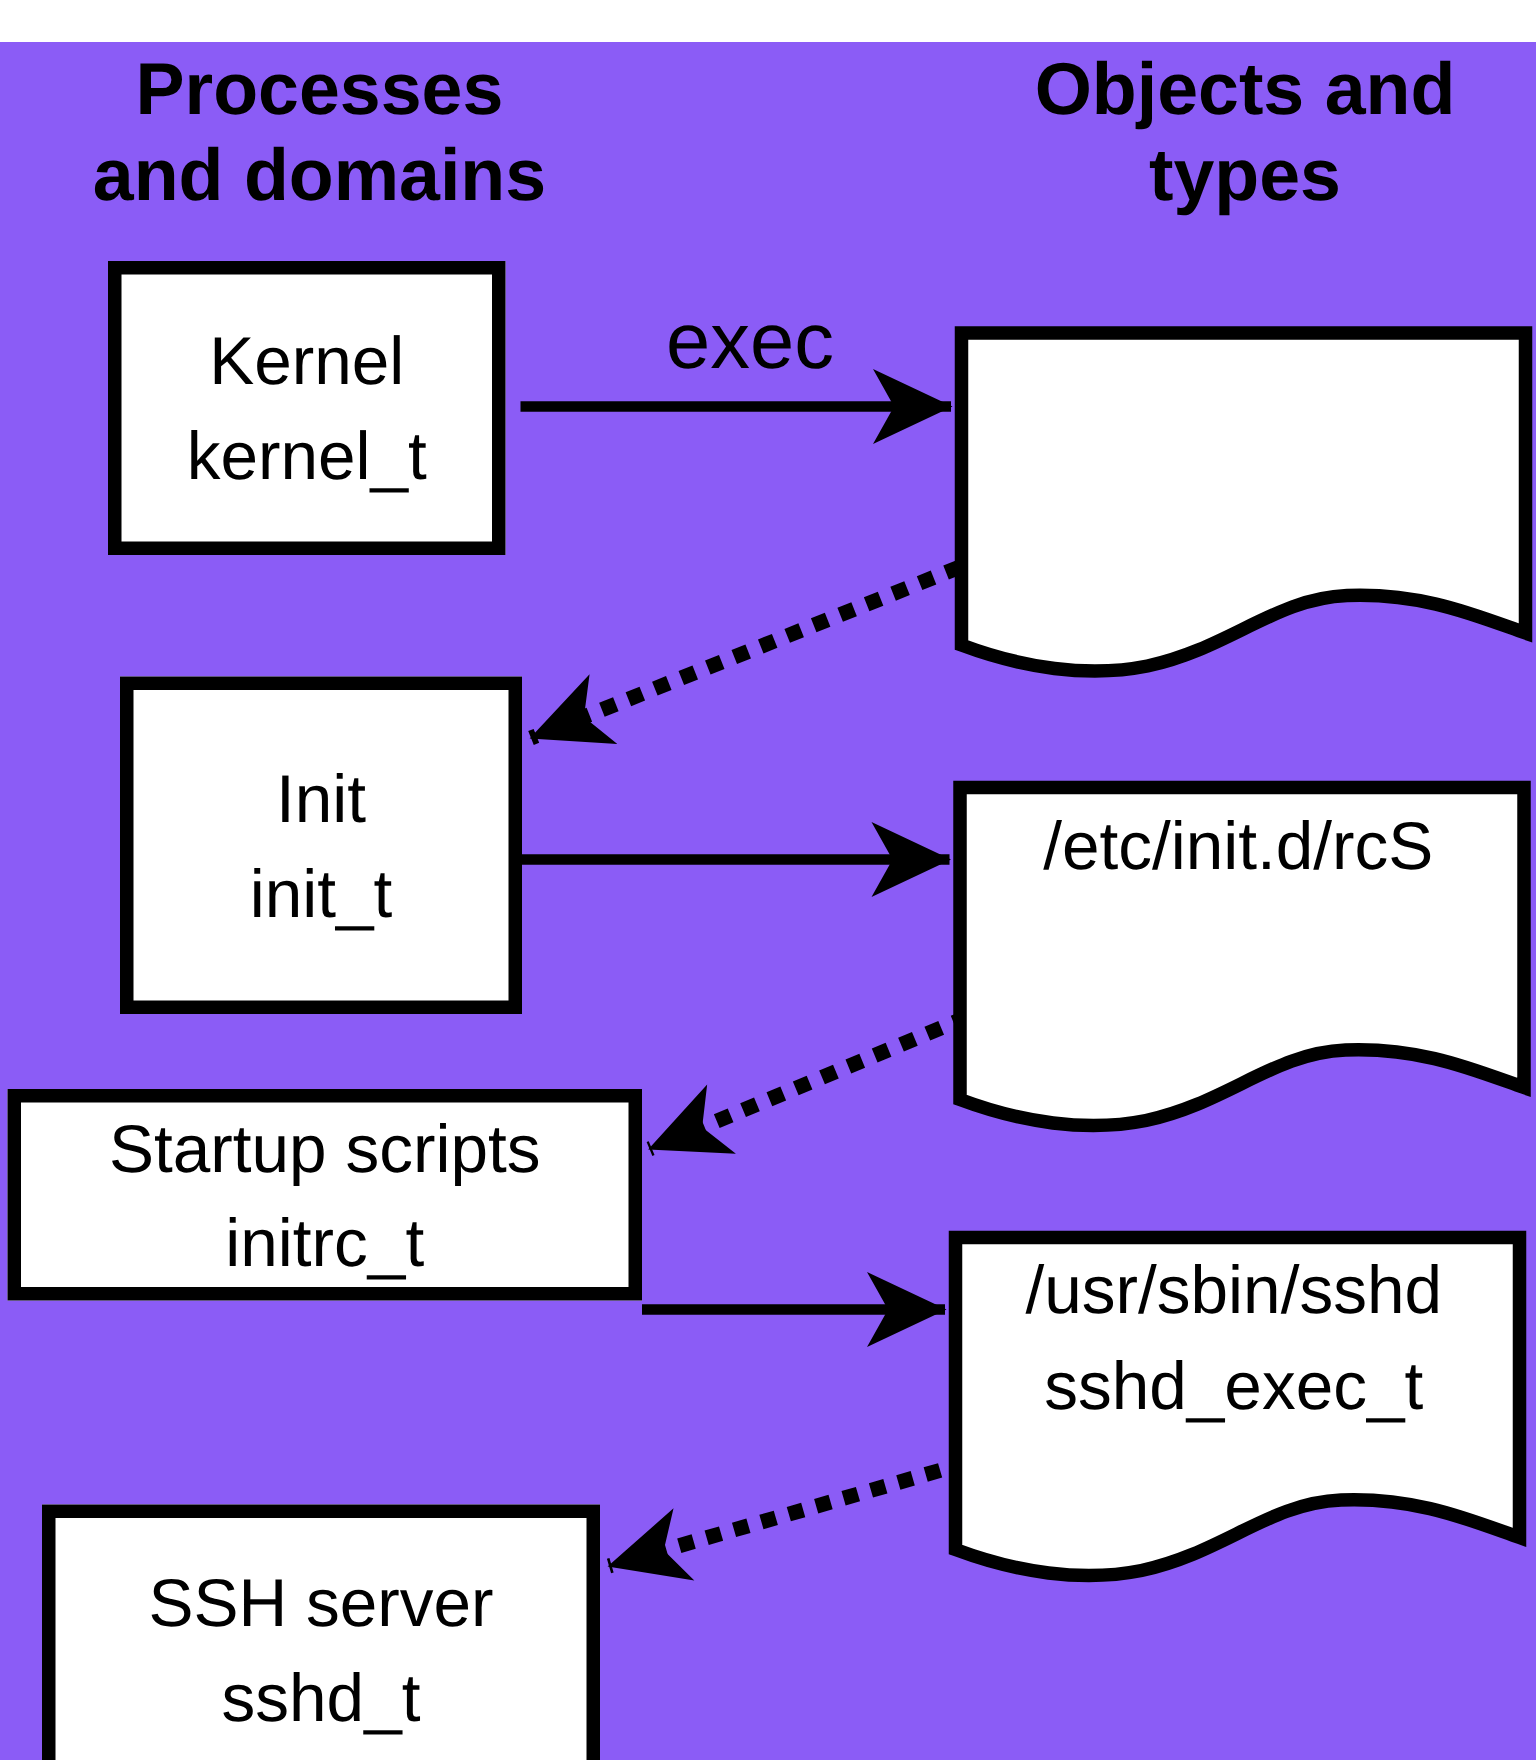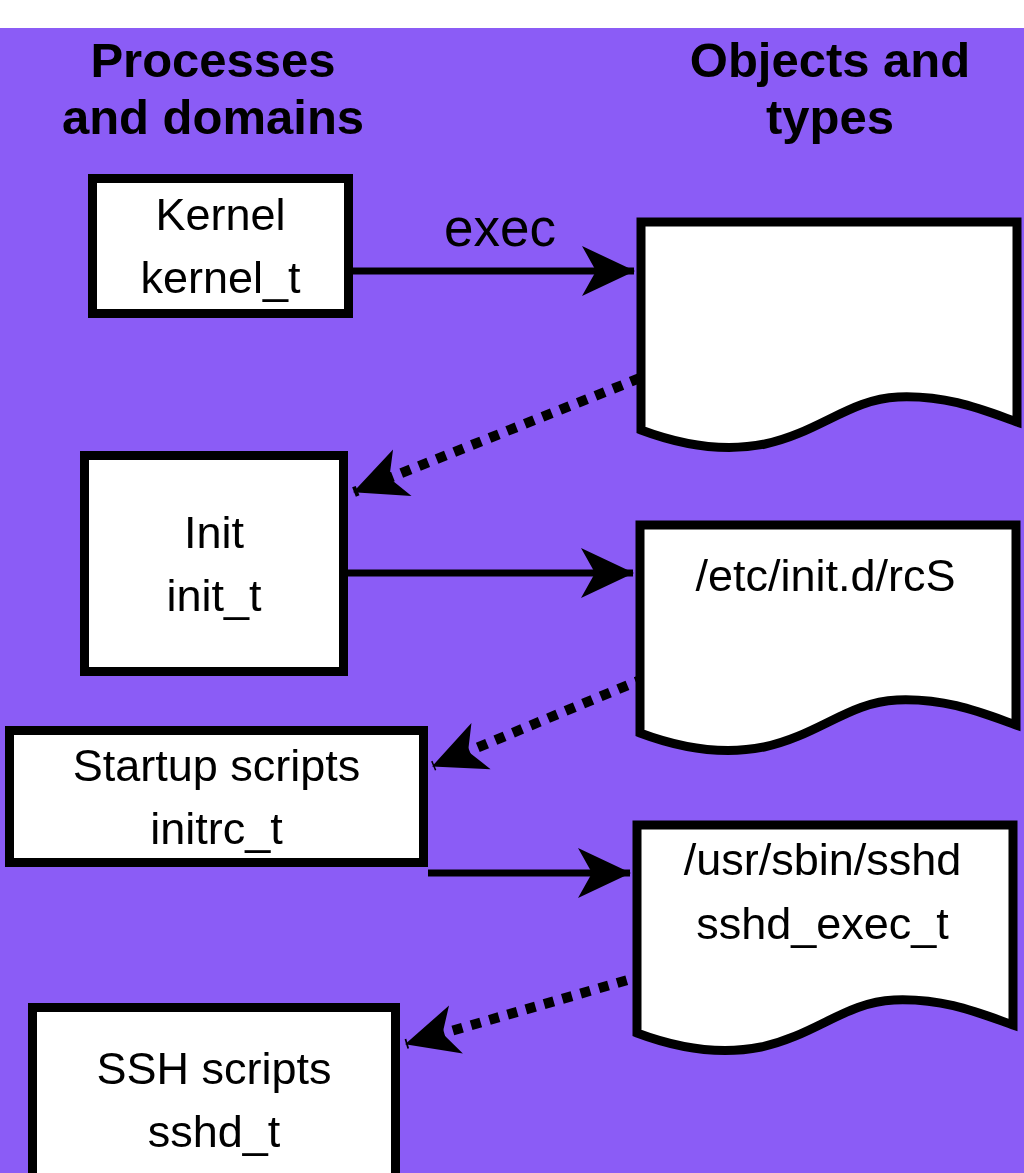--- a/index.html
+++ b/index.html
@@ -38,21 +38,21 @@
     border: 9px solid #000000;
     box-sizing: border-box;
     display: flex;
     flex-direction: column;
     align-items: center;
     justify-content: center;
     text-align: center;
     font-size: 45px;
     line-height: 63px;
   }
-  .box-kernel  { left: 88px; top: 146px; width: 265px; height: 144px; }
+  .box-kernel  { left: 72px; top: 146px; width: 265px; height: 196px; }
   .box-init    { left: 80px; top: 423px; width: 268px; height: 225px; }
   .box-startup { left: 5px;  top: 698px; width: 423px; height: 141px; }
   .box-ssh     { left: 28px; top: 975px; width: 372px; height: 193px; }
 
   .doc-shape {
     position: absolute;
     z-index: 2;
   }
   .doc1 { left: 636px; top: 189px; }
   .doc2 { left: 635px; top: 492px; }
@@ -60,21 +60,21 @@
 
   .doc-label {
     position: absolute;
     z-index: 3;
     width: 381px;
     text-align: center;
     font-size: 45px;
     line-height: 64px;
   }
   .doc1-label { left: 636px; top: 213px; }
-  .doc2-label { left: 635px; top: 516px; }
+  .doc2-label { left: 635px; top: 504px; }
   .doc3-label { left: 632px; top: 800px; }
 
   .edge-label {
     position: absolute;
     z-index: 3;
     left: 385px; top: 174px;
     width: 230px;
     text-align: center;
     font-size: 53px;
     line-height: 52px;
@@ -119,21 +119,21 @@
   </div>
   <div class="process-box box-init">
     <span class="line1">Init</span>
     <span class="line2">init_t</span>
   </div>
   <div class="process-box box-startup">
     <span class="line1">Startup scripts</span>
     <span class="line2">initrc_t</span>
   </div>
   <div class="process-box box-ssh">
-    <span class="line1">SSH scripts</span>
+    <span class="line1">SSH server</span>
     <span class="line2">sshd_t</span>
   </div>
 
   <svg class="doc-shape doc1" width="390" height="250" viewBox="0 0 390 250" xmlns="http://www.w3.org/2000/svg">
     <path d="M 5 5 L 381 5 L 381 205 C 347 193 312 178 262 180 C 214 182 184 215 129 227 C 89 235 45 228 5 213 Z" fill="#ffffff" stroke="#000000" stroke-width="9"></path>
   </svg>
   <svg class="doc-shape doc2" width="390" height="250" viewBox="0 0 390 250" xmlns="http://www.w3.org/2000/svg">
     <path d="M 5 5 L 381 5 L 381 205 C 347 193 312 178 262 180 C 214 182 184 215 129 227 C 89 235 45 228 5 213 Z" fill="#ffffff" stroke="#000000" stroke-width="9"></path>
   </svg>
   <svg class="doc-shape doc3" width="390" height="250" viewBox="0 0 390 250" xmlns="http://www.w3.org/2000/svg">

